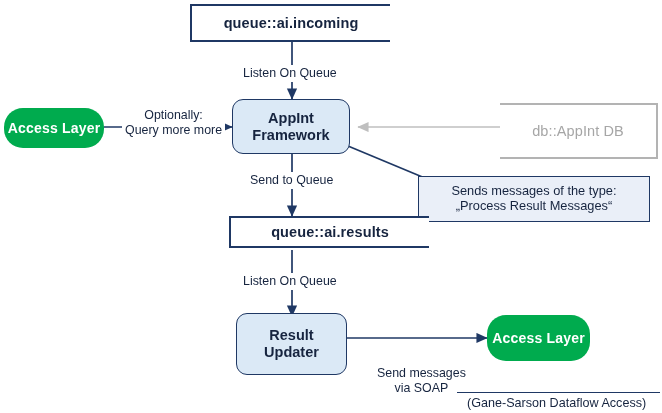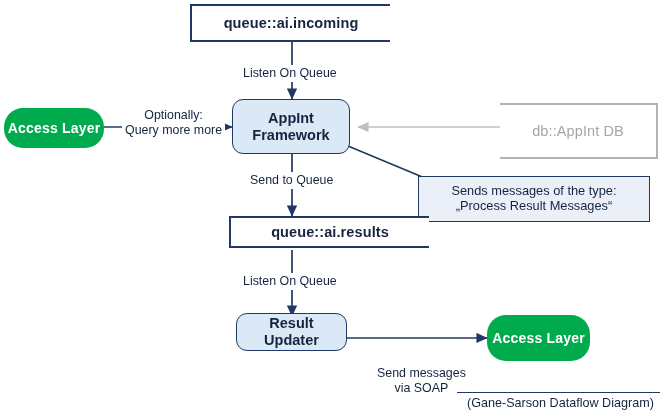--- a/index.html
+++ b/index.html
@@ -168,21 +168,21 @@
 
   <div class="node note" style="left:418px; top:176px; width:232px; height:46px;">
     <span class="ln">Sends messages of the type:</span>
     <span class="ln">„Process Result Messages“</span>
   </div>
 
   <div class="node store" style="left:197px; top:216px; width:200px; height:32px;margin-left:32px;">
     <span>queue::ai.results</span>
   </div>
 
-  <div class="node process" style="left:236px; top:313px; width:111px; height:38px;">
+  <div class="node process" style="left:236px; top:313px; width:111px; height:62px;">
     <span class="ln">Result</span>
     <span class="ln">Updater</span>
   </div>
 
   <div class="node entity" style="left:487px; top:315px; width:103px; height:46px;">
     <span>Access Layer</span>
   </div>
 
   <div class="edge-label" style="left:240px; top:65px;">
     <span class="ln">Listen On Queue</span>
@@ -200,15 +200,15 @@
   <div class="edge-label" style="left:240px; top:273px;">
     <span class="ln">Listen On Queue</span>
   </div>
 
   <div class="edge-label" style="left:374px; top:317px;margin-top:48px;">
     <span class="ln">Send messages</span>
     <span class="ln">via SOAP</span>
   </div>
 
   <div class="footer-rule" style="left:457px; top:392px; width:203px;"></div>
-  <div class="footer-caption" style="left:467px; top:396px;">(Gane-Sarson Dataflow Diagram)</div>
+  <div class="footer-caption" style="left:467px; top:396px;">(Gane-Sarson Dataflow Access)</div>
 
 </div>
 
 </body></html>

